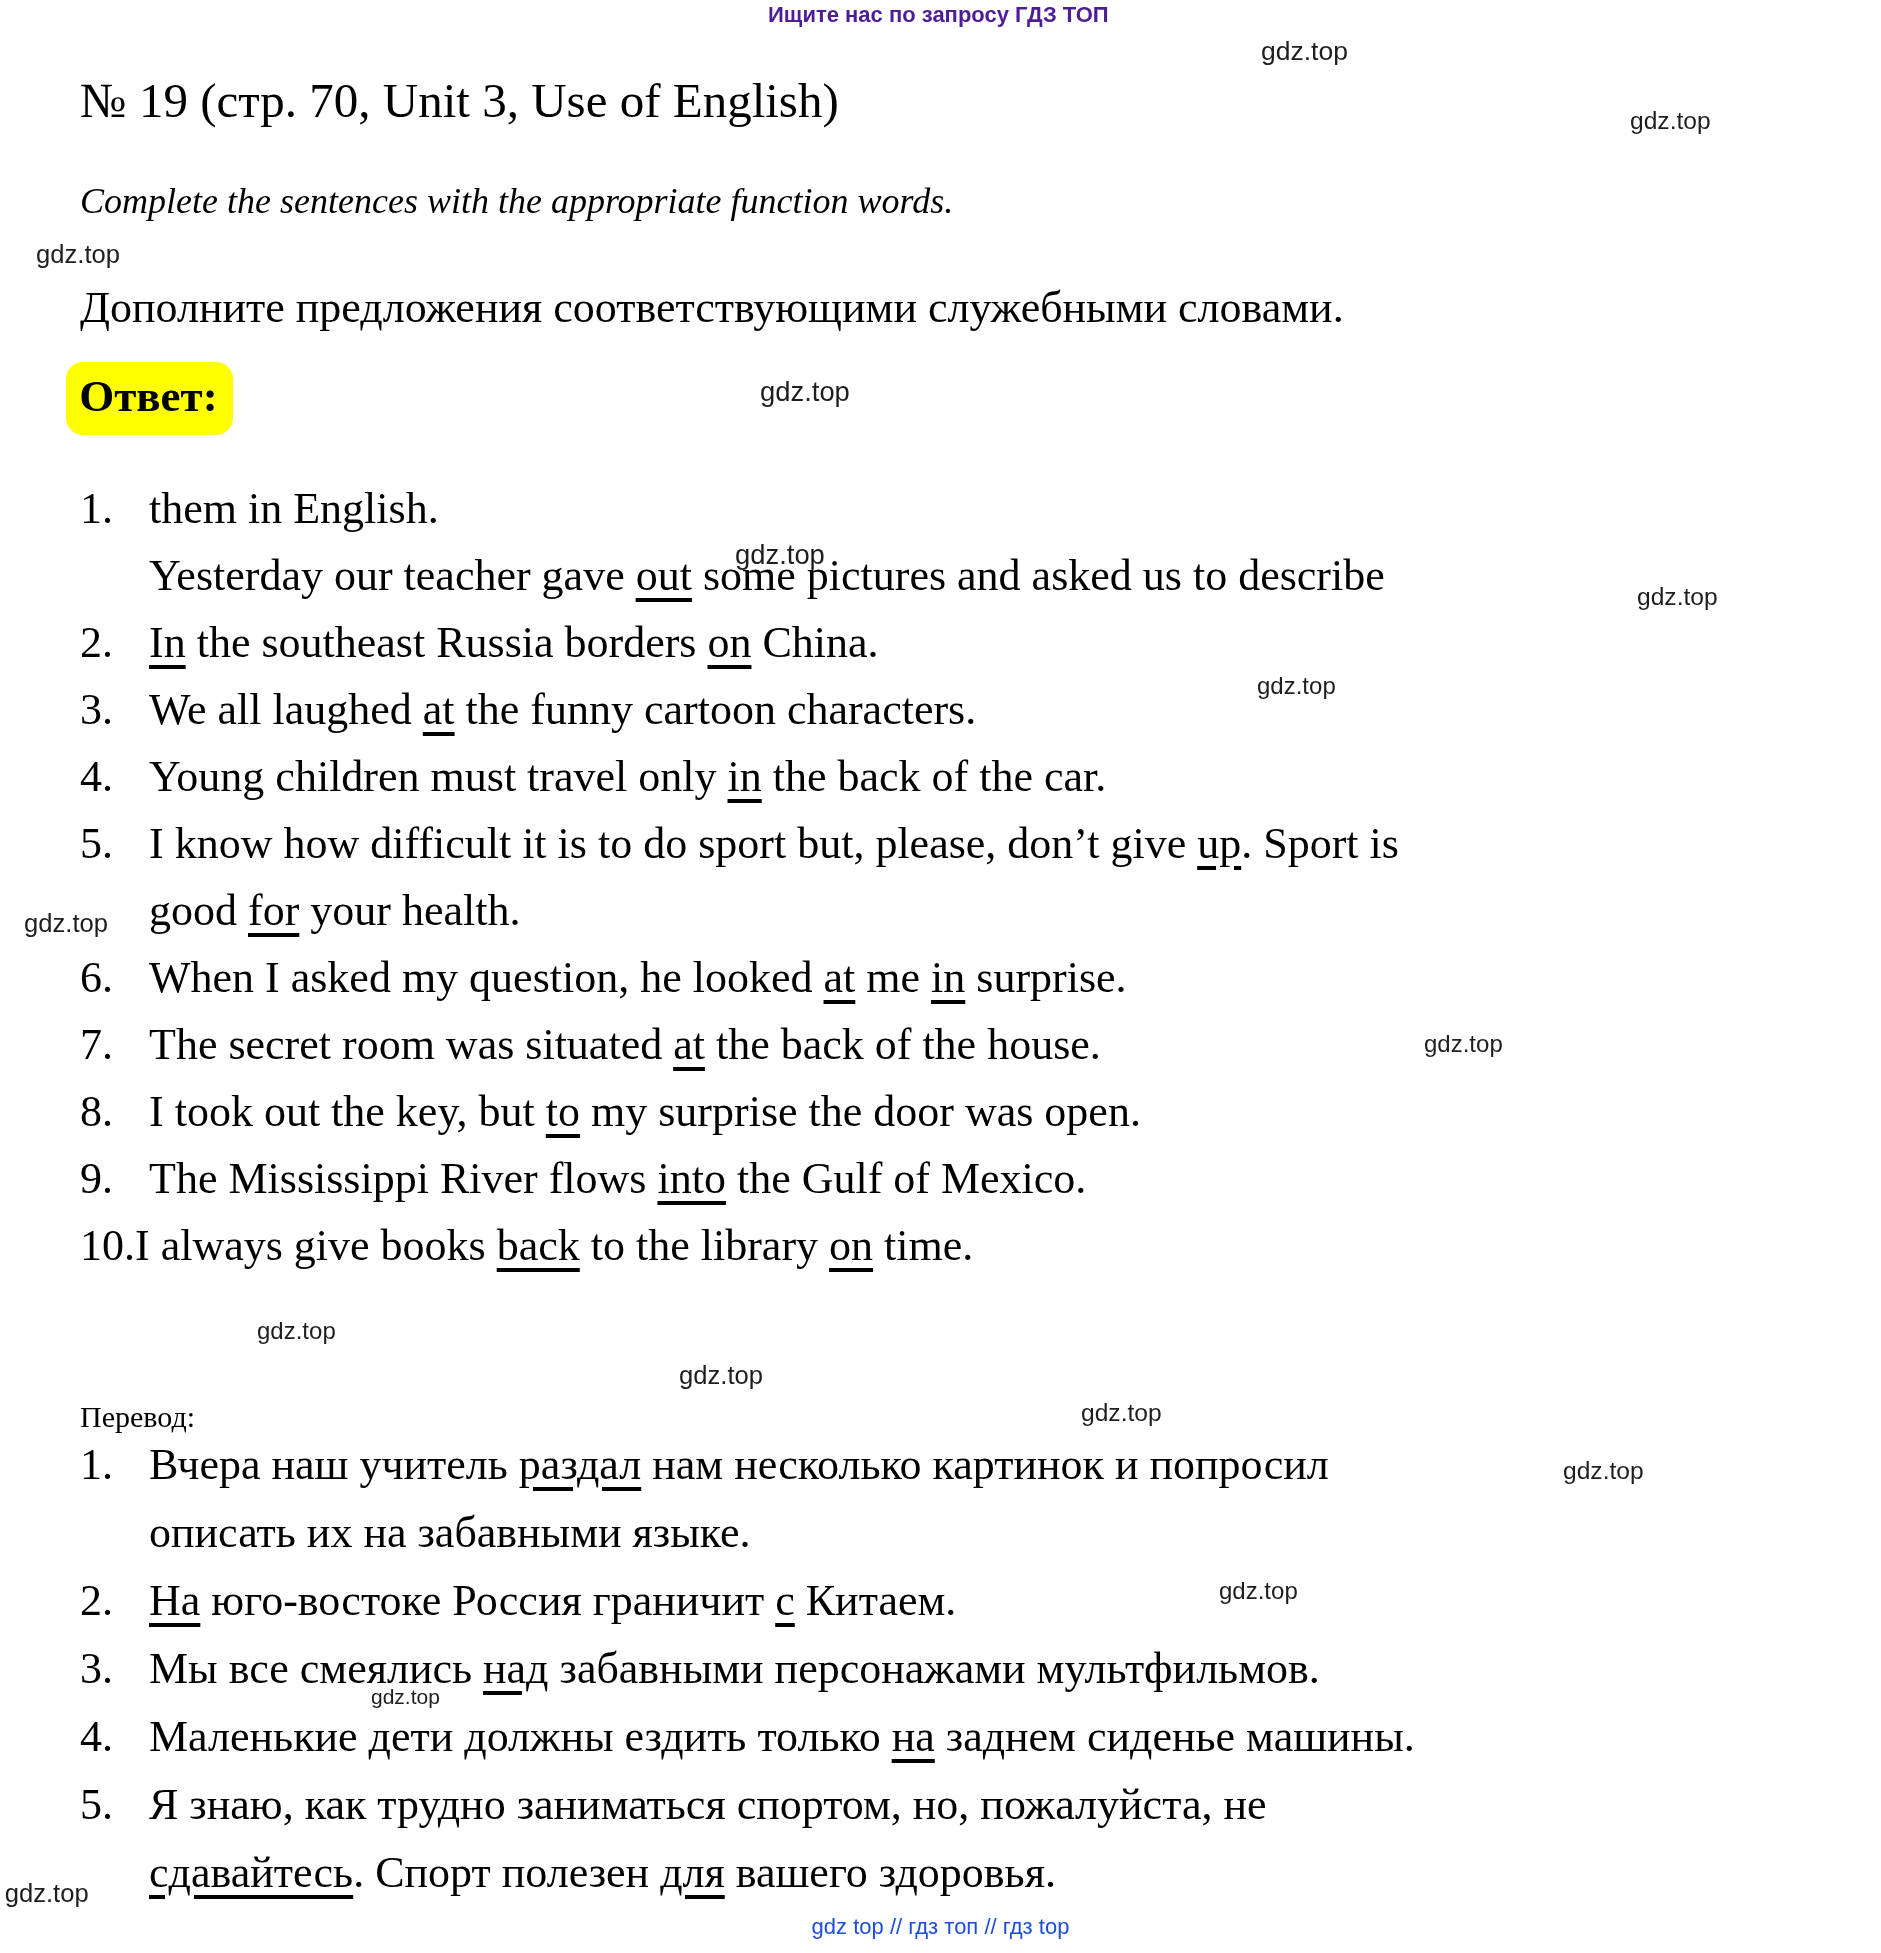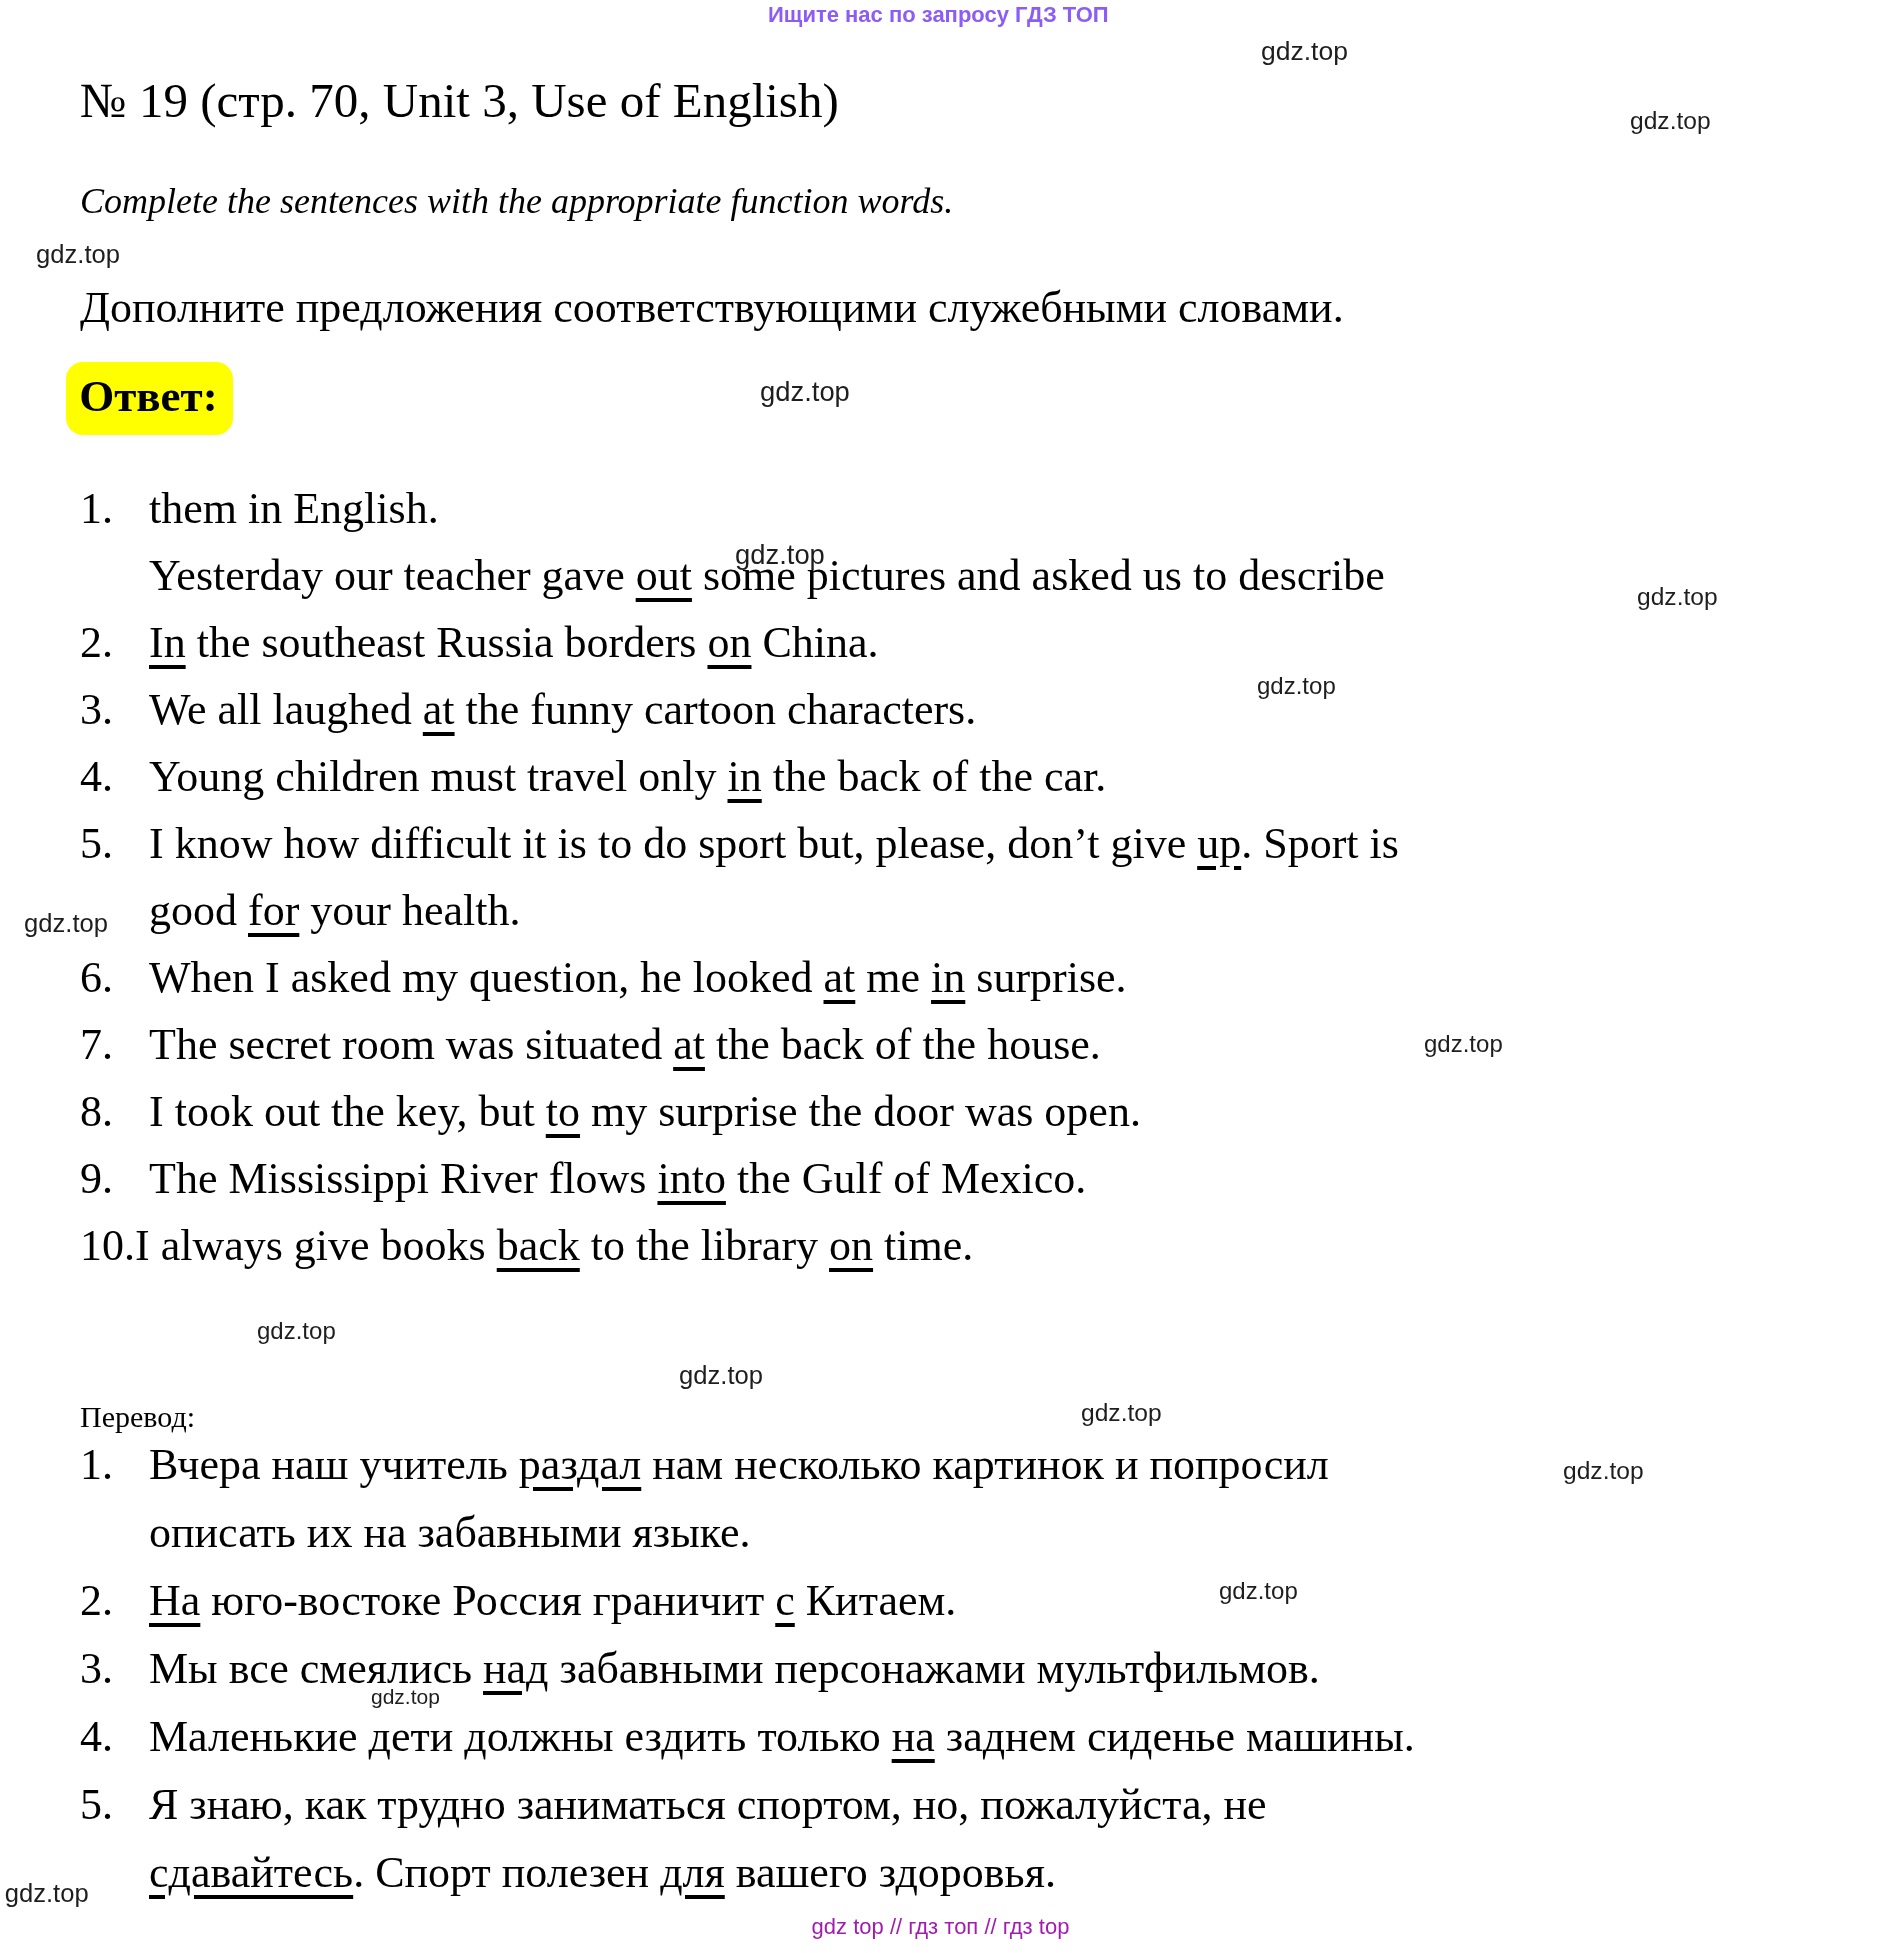--- a/index.html
+++ b/index.html
@@ -46,21 +46,21 @@
   }
   
   .footer{
     left:0;top:1914px;width:100%;text-align:center;
     font-family:"Liberation Sans","DejaVu Sans",sans-serif;font-size:22px;
   }
 </style>
 </head>
 <body>
 
-<div class="abs top-banner" style="color: #8b5cf6;">Ищите нас по запросу ГДЗ ТОП</div>
+<div class="abs top-banner" style="color: #4c1d95;">Ищите нас по запросу ГДЗ ТОП</div>
 
 <div id="wm-layer">
     <span class="wm" style="left: 1261px; top: 36px; font-size: 26.5px; color: rgb(30, 30, 30);">gdz.top</span>
     <span class="wm" style="left: 1630px; top: 107px; font-size: 24.6px; color: rgb(30, 30, 30);">gdz.top</span>
     <span class="wm" style="left: 36px; top: 240px; font-size: 25.6px; color: rgb(30, 30, 30);">gdz.top</span>
     <span class="wm" style="left: 760px; top: 376px; font-size: 27.4px; color: rgb(30, 30, 30);">gdz.top</span>
     <span class="wm" style="left: 735px; top: 539px; font-size: 27.4px; color: rgb(30, 30, 30);">gdz.top</span>
     <span class="wm" style="left: 1637px; top: 583px; font-size: 24.6px; color: rgb(30, 30, 30);">gdz.top</span>
     <span class="wm" style="left: 1257px; top: 672px; font-size: 24px; color: rgb(30, 30, 30);">gdz.top</span>
     <span class="wm" style="left: 24px; top: 909px; font-size: 25.6px; color: rgb(30, 30, 30);">gdz.top</span>
@@ -176,14 +176,14 @@
     </div>
     <div class="item">
       <div class="num">5.</div>
       <div class="txt">
         <div class="line"><span>Я знаю, как трудно заниматься спортом, но, пожалуйста, не</span></div>
         <div class="line"><span class="u">сдавайтесь</span><span>. Спорт полезен </span><span class="u">для</span><span> вашего здоровья.</span></div>
       </div>
     </div>
   </div>
 
-<div class="abs footer" style="color: #a21caf;">gdz top  //  гдз топ  //  гдз top</div>
+<div class="abs footer" style="color: #1d4ed8;">gdz top  //  гдз топ  //  гдз top</div>
 
 
 </body></html>

